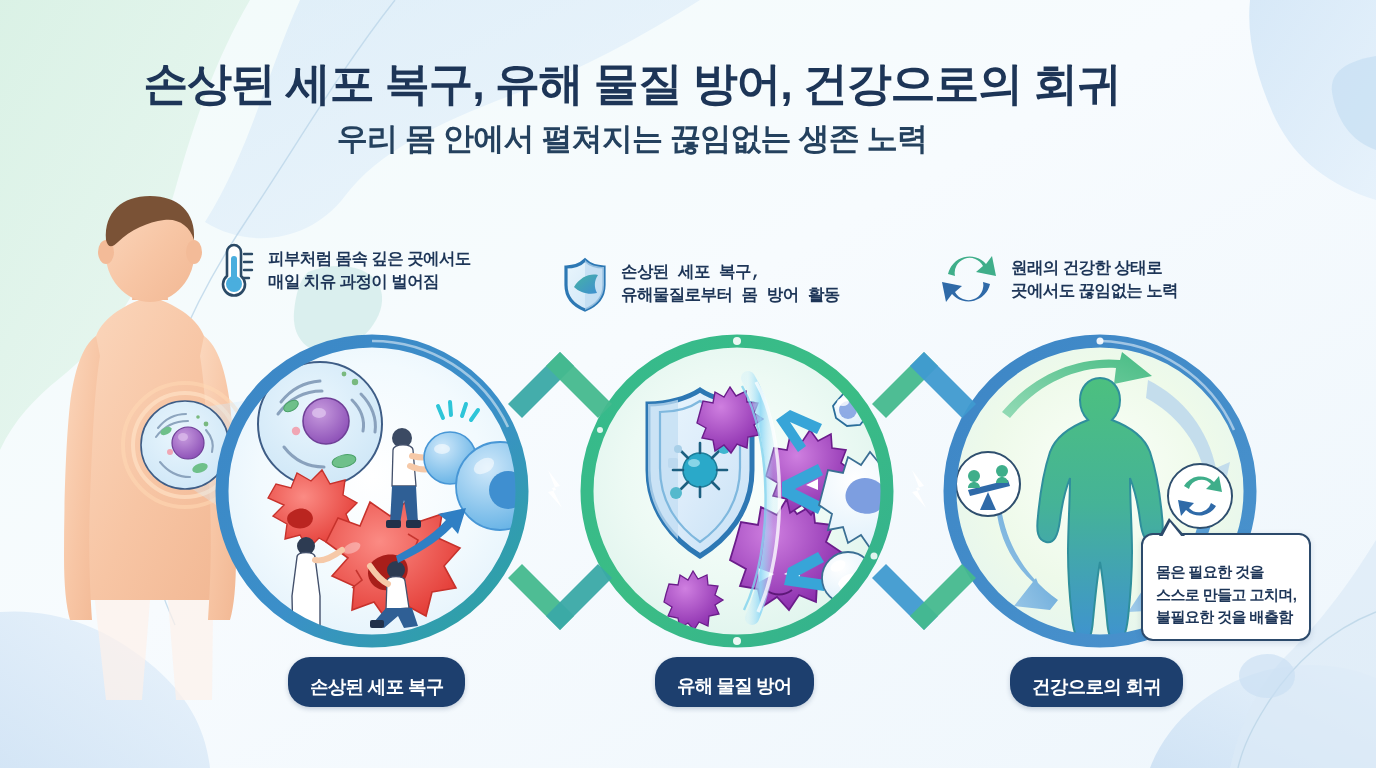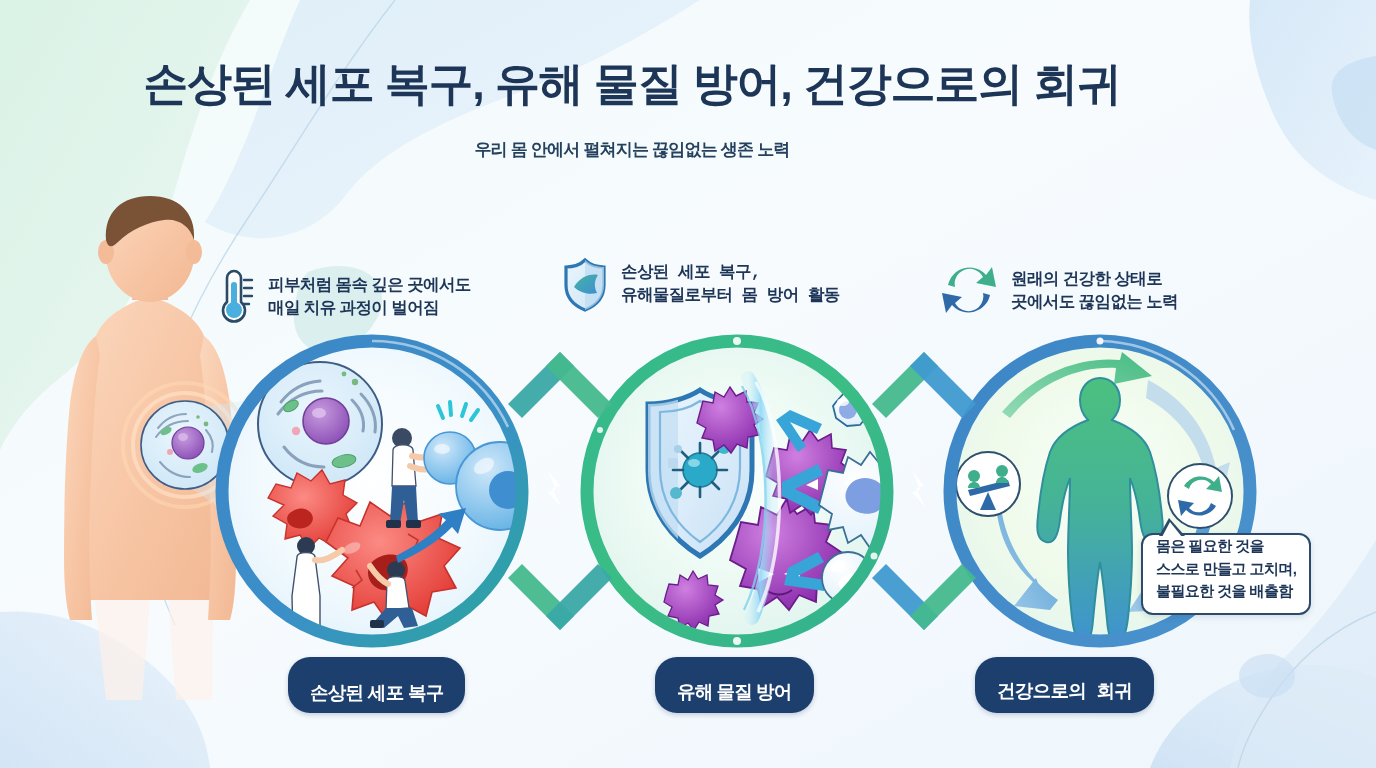--- a/index.html
+++ b/index.html
@@ -12,56 +12,56 @@
   .stage{position:absolute;inset:0;overflow:hidden;}
   .bg-svg{position:absolute;inset:0;width:1376px;height:768px;}
 
   
   .header{position:absolute;left:0;top:58px;width:1264px;text-align:center;z-index:30;}
   .title{
     font-size:45px;font-weight:bold;color:#1d3557;letter-spacing:-1.2px;
     line-height:1.15;white-space:nowrap;
   }
   .subtitle{
-    margin-top:28px;font-size:17px;font-weight:bold;color:#24415e;
+    margin-top:8px;font-size:31px;font-weight:bold;color:#24415e;
     letter-spacing:-0.8px;white-space:nowrap;
   }
 
   
   .caption{position:absolute;display:flex;align-items:center;gap:11px;z-index:28;}
   .caption .cap-icon{flex:0 0 auto;display:block;}
   .caption .cap-text{
     font-size:16.5px;font-weight:bold;color:#1d3557;line-height:1.42;
     letter-spacing:-0.6px;white-space:nowrap;
   }
-  #cap1{left:213px;top:268px;}
+  #cap1{left:213px;top:242px;}
   #cap2{left:560px;top:255px;font-family:Liberation Mono, monospace;}
-  #cap3{left:938px;top:261px;justify-content:center;}
+  #cap3{left:938px;top:250px;justify-content:center;}
 
   
   .art{position:absolute;left:0;top:0;width:1376px;height:768px;z-index:12;}
 
   
   .badge{
     position:absolute;z-index:35;
     background:#1d3f6e;color:#fff;border-radius:22px;
     font-size:18.5px;font-weight:bold;letter-spacing:-0.7px;
-    padding:24px 22px 9px;white-space:nowrap;
+    padding:18px 22px 9px;white-space:nowrap;
     box-shadow:0 2px 5px rgba(25,50,90,.22);
     line-height:1.25;
   }
   #badge1{left:288px;top:657px;}
   #badge2{left:655px;top:657px;font-family:Liberation Serif, serif;}
-  #badge3{left:975px;top:657px;font-family:Liberation Mono, monospace;}
+  #badge3{left:1010px;top:657px;}
 
   
   .bubble{
     position:absolute;left:1141px;top:533px;z-index:38;
     background:#ffffff;border:2px solid #2c4a6b;border-radius:12px;
-    padding:0 13px 10px;
+    padding:26px 13px 10px;
     font-size:15px;font-weight:bold;color:#1d3557;line-height:1.5;
     letter-spacing:-0.6px;white-space:nowrap;
     box-shadow:0 2px 6px rgba(30,60,100,.14);
   }
   .bubble .tail,.bubble .tail-fill{position:absolute;}
   .bubble .tail{
     left:16px;top:-17px;width:0;height:0;
     border-left:10px solid transparent;border-right:16px solid transparent;
     border-bottom:18px solid #2c4a6b;
   }

